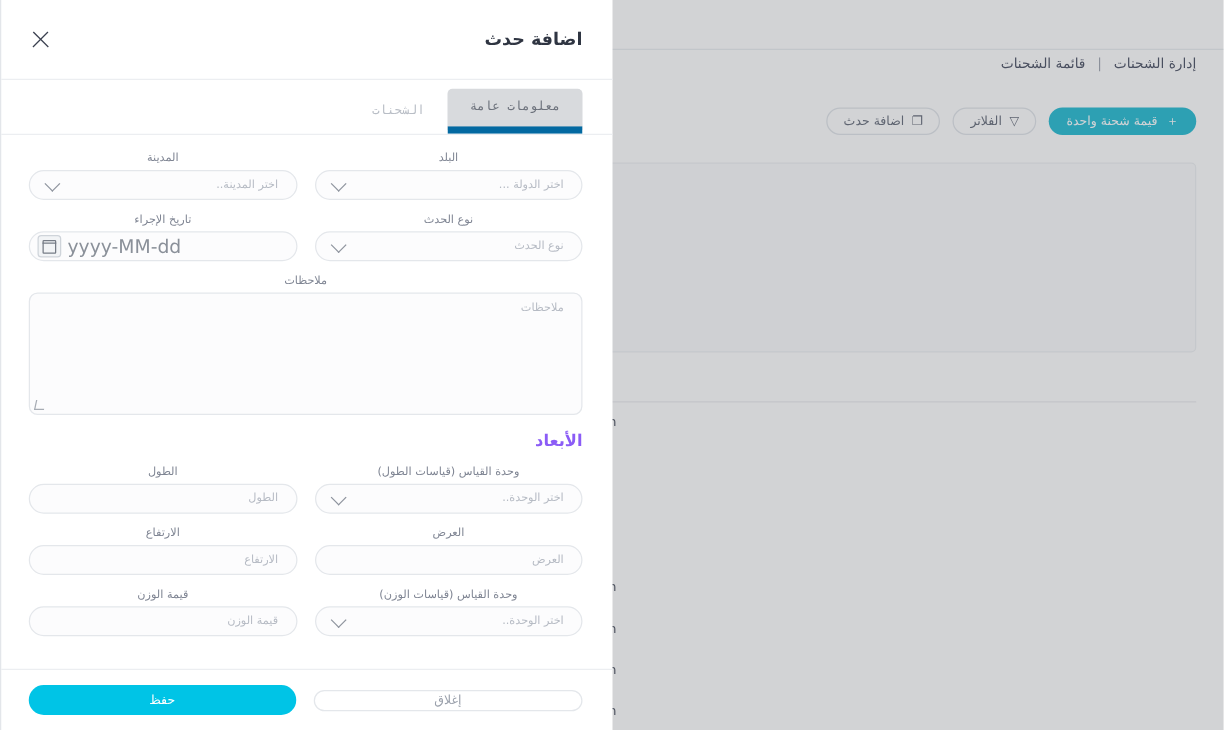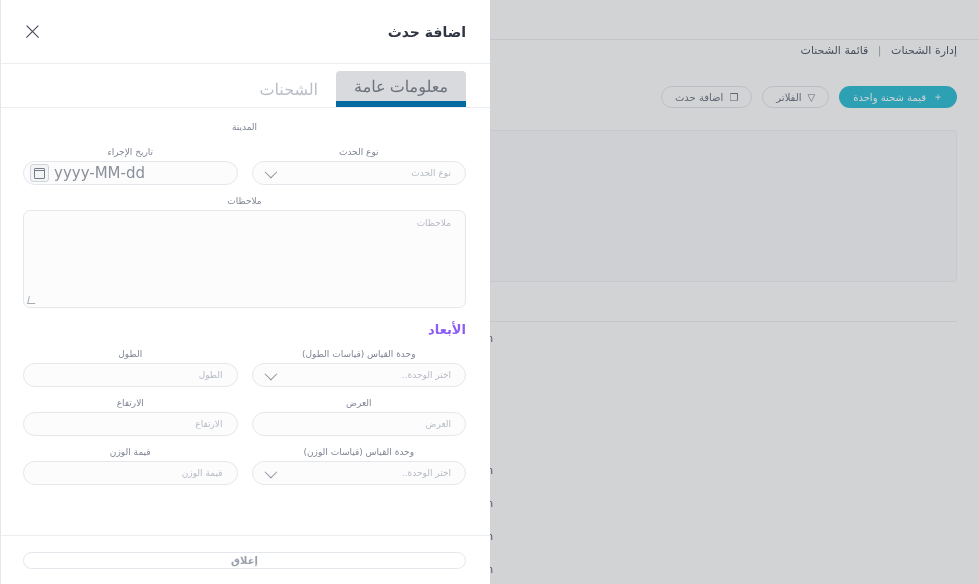--- a/index.html
+++ b/index.html
@@ -113,24 +113,24 @@
     width: 17px; height: 1.4px; background: #3b4150;
   }
   .close-btn::before { transform: rotate(45deg); }
   .close-btn::after  { transform: rotate(-45deg); }
 
   .tabs {
     flex: none; height: 44px; display: flex; align-items: flex-end;
     padding-right: 24px; border-bottom: 1px solid #eceef1;
   }
   .tab {
-    font-size: 16px; padding: 0 18px; height: 36px;
+    font-size: 10px; padding: 0 18px; height: 36px;
     display: flex; align-items: center; cursor: pointer;
     background: none; border: none;
-    font-family: Liberation Serif, serif;
+    font-family: Liberation Mono, monospace;
   }
   .tab.active {
     background: #d8dadd; color: #6d727c;
     border-radius: 4px 4px 0 0;
     border-bottom: 6px solid #0369a1;
   }
   .tab.idle { color: #b9bec6; }
 
   .modal-body {
     flex: 1; overflow: hidden;
@@ -200,21 +200,20 @@
   }
   .btn-save {
     flex: 1; height: 24px; border: none; border-radius: 14px;
     background: #00c4e6; color: #ffffff; font-size: 10px; cursor: pointer;
     font-family: "DejaVu Sans", "Liberation Sans", sans-serif;
   }
   .btn-close {
     flex: 1; height: 17px; border: 1px solid #e4e7eb; border-radius: 14px;
     background: #ffffff; color: #9aa0ab; font-size: 10px; cursor: pointer;
     font-family: "DejaVu Sans", "Liberation Sans", sans-serif;
-    font-weight: bold;
   }
 </style>
 </head>
 <body>
 
 <div id="app">
 
   <div class="bg-page">
     <div class="bg-topbar"></div>
 
@@ -311,21 +310,32 @@
 
     <div class="tabs">
       <button class="tab active">معلومات عامة</button>
       <button class="tab idle">الشحنات</button>
     </div>
 
     <div class="modal-body">
 
       <div class="grid2">
         <div class="field">
+          <label class="flabel">البلد</label>
+          <div class="ctl">
+            <span class="ph">اختر الدولة ...</span>
+            <span class="chev"></span>
+          </div>
+        </div>
+        <div class="field">
           <label class="flabel">المدينة</label>
+          <div class="ctl">
+            <span class="ph">اختر المدينة..</span>
+            <span class="chev"></span>
+          </div>
         </div>
       </div>
 
       <div class="grid2">
         <div class="field">
           <label class="flabel">نوع الحدث</label>
           <div class="ctl">
             <span class="ph">نوع الحدث</span>
             <span class="chev"></span>
           </div>
@@ -395,16 +405,17 @@
           <div class="ctl">
             <span class="ph">قيمة الوزن</span>
           </div>
         </div>
       </div>
 
     </div>
 
     <div class="modal-foot">
       <button class="btn-close">إغلاق</button>
+      <button class="btn-save">حفظ</button>
     </div>
 
   </div>
 </div>
 
 </body></html>

